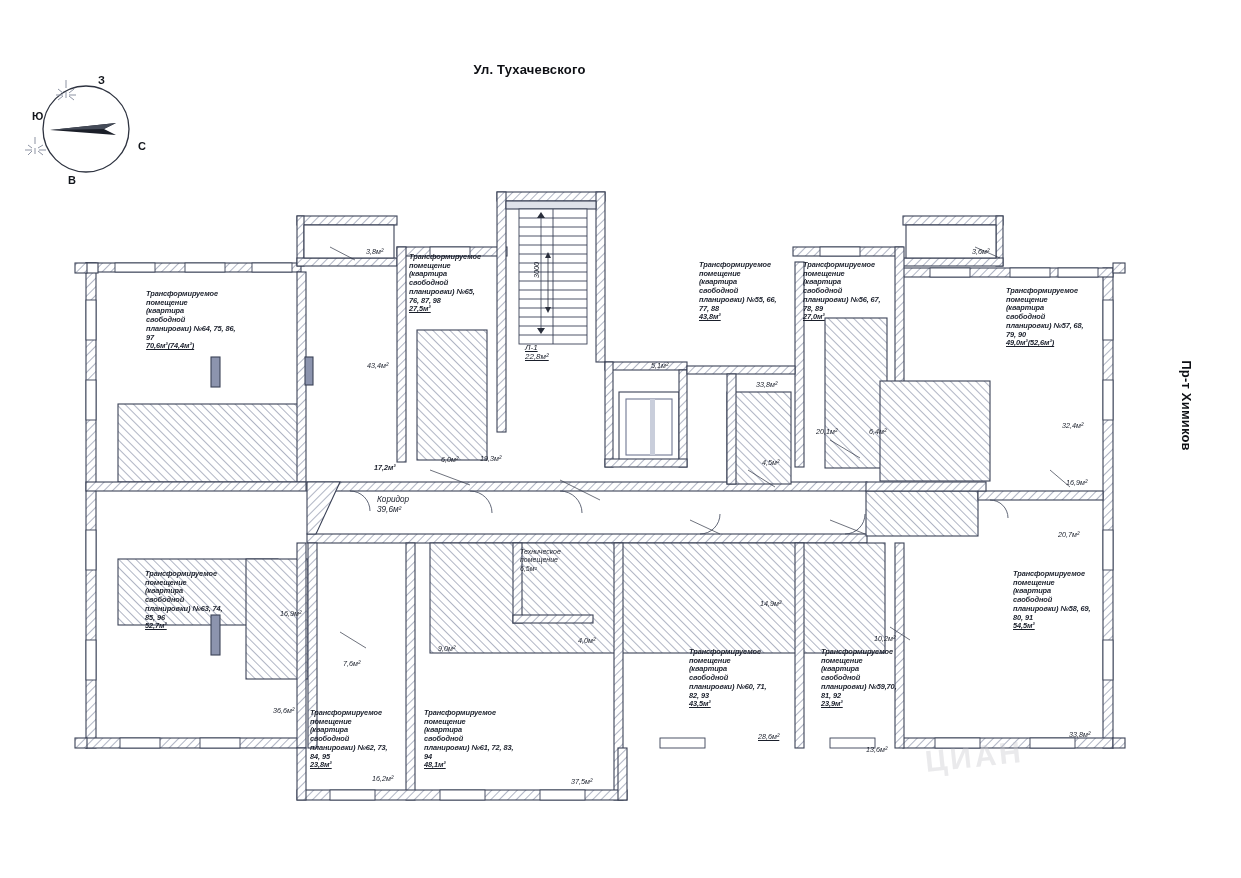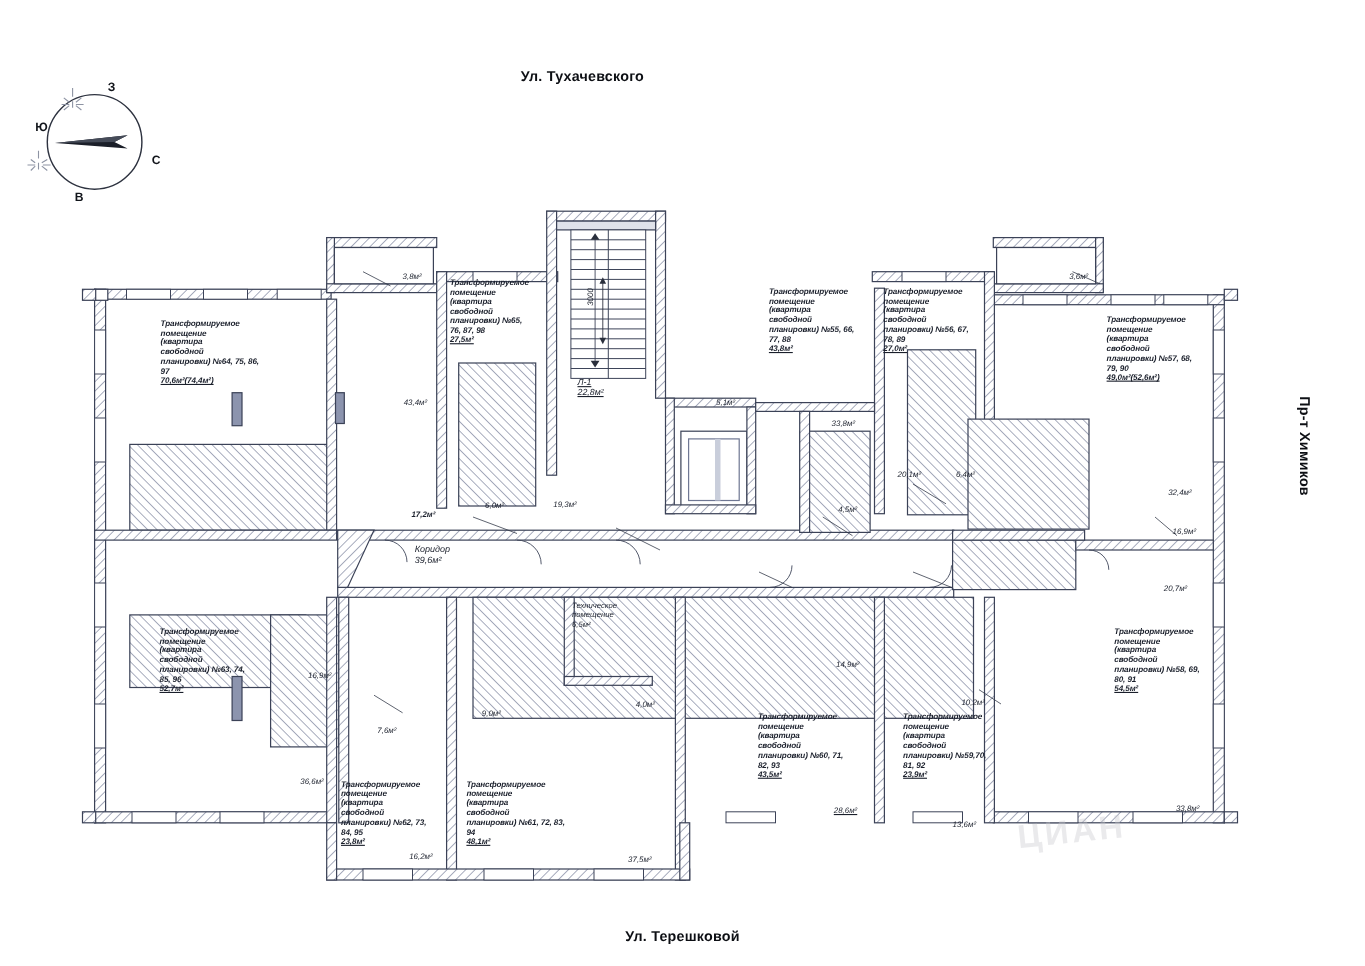--- a/index.html
+++ b/index.html
@@ -100,21 +100,20 @@
     transform: rotate(-6deg);
     user-select: none;
   }
 </style>
 </head>
 <body>
 
 <div id="page">
 
   <div class="street" id="street-top">Ул. Тухачевского</div>
-  <div class="street" id="street-bottom">Ул. Терешковой</div>
   <div class="street" id="street-right">Пр-т Химиков</div>
 
   <div id="compass">
     <svg width="132" height="122" viewBox="0 0 132 122">
       <circle cx="66" cy="61" r="43" fill="#ffffff" stroke="#2e3340" stroke-width="1.3"></circle>
       <path d="M30 62 L96 55 L84 61 L96 67 Z" fill="#1b1f29"></path>
       <path d="M30 62 L96 55 L84 61 Z" fill="#454b58"></path>
       <g stroke="#8d93a3" stroke-width="1">
         <line x1="46" y1="12" x2="46" y2="20"></line>
           <line x1="46" y1="24" x2="46" y2="30"></line>
@@ -389,26 +388,26 @@
     <div class="lbl korridor" style="left:377px; top:495px;"><span>Коридор</span><br><span>39,6м²</span></div>
     <div class="lbl sm" style="left:520px; top:548px;"><span>Техническое
 помещение</span><br><span>6,5м²</span></div>
     <div class="lbl mid" style="left:525px; top:343px;text-decoration:underline;"><span>Л-1</span><br><span>22,8м²</span></div>
 
     <div class="lbl area" style="left:366px; top:248px;">3,8м²</div>
     <div class="lbl area" style="left:972px; top:248px;">3,6м²</div>
     <div class="lbl area" style="left:367px; top:362px;">43,4м²</div>
     <div class="lbl area" style="left:651px; top:362px;">5,1м²</div>
     <div class="lbl area" style="left:756px; top:381px;">33,8м²</div>
-    <div class="lbl area" style="left:1062px; top:444px;font-style:italic;">32,4м²</div>
+    <div class="lbl area" style="left:1062px; top:422px;font-style:italic;">32,4м²</div>
     <div class="lbl area" style="left:816px; top:428px;">20,1м²</div>
     <div class="lbl area" style="left:869px; top:428px;">6,4м²</div>
     <div class="lbl area" style="left:374px; top:464px;font-weight:bold;">17,2м²</div>
     <div class="lbl area" style="left:441px; top:456px;">6,0м²</div>
-    <div class="lbl area" style="left:480px; top:455px;margin-left:23px;">19,3м²</div>
+    <div class="lbl area" style="left:480px; top:455px;">19,3м²</div>
     <div class="lbl area" style="left:762px; top:459px;text-align:center;">4,5м²</div>
     <div class="lbl area" style="left:1066px; top:479px;">16,9м²</div>
     <div class="lbl area" style="left:1058px; top:531px;">20,7м²</div>
     <div class="lbl area" style="left:280px; top:610px;">16,9м²</div>
     <div class="lbl area" style="left:343px; top:660px;">7,6м²</div>
     <div class="lbl area" style="left:438px; top:645px;">9,0м²</div>
     <div class="lbl area" style="left:578px; top:637px;">4,0м²</div>
     <div class="lbl area" style="left:760px; top:600px;">14,9м²</div>
     <div class="lbl area" style="left:874px; top:635px;">10,2м²</div>
     <div class="lbl area" style="left:273px; top:707px;">36,6м²</div>

